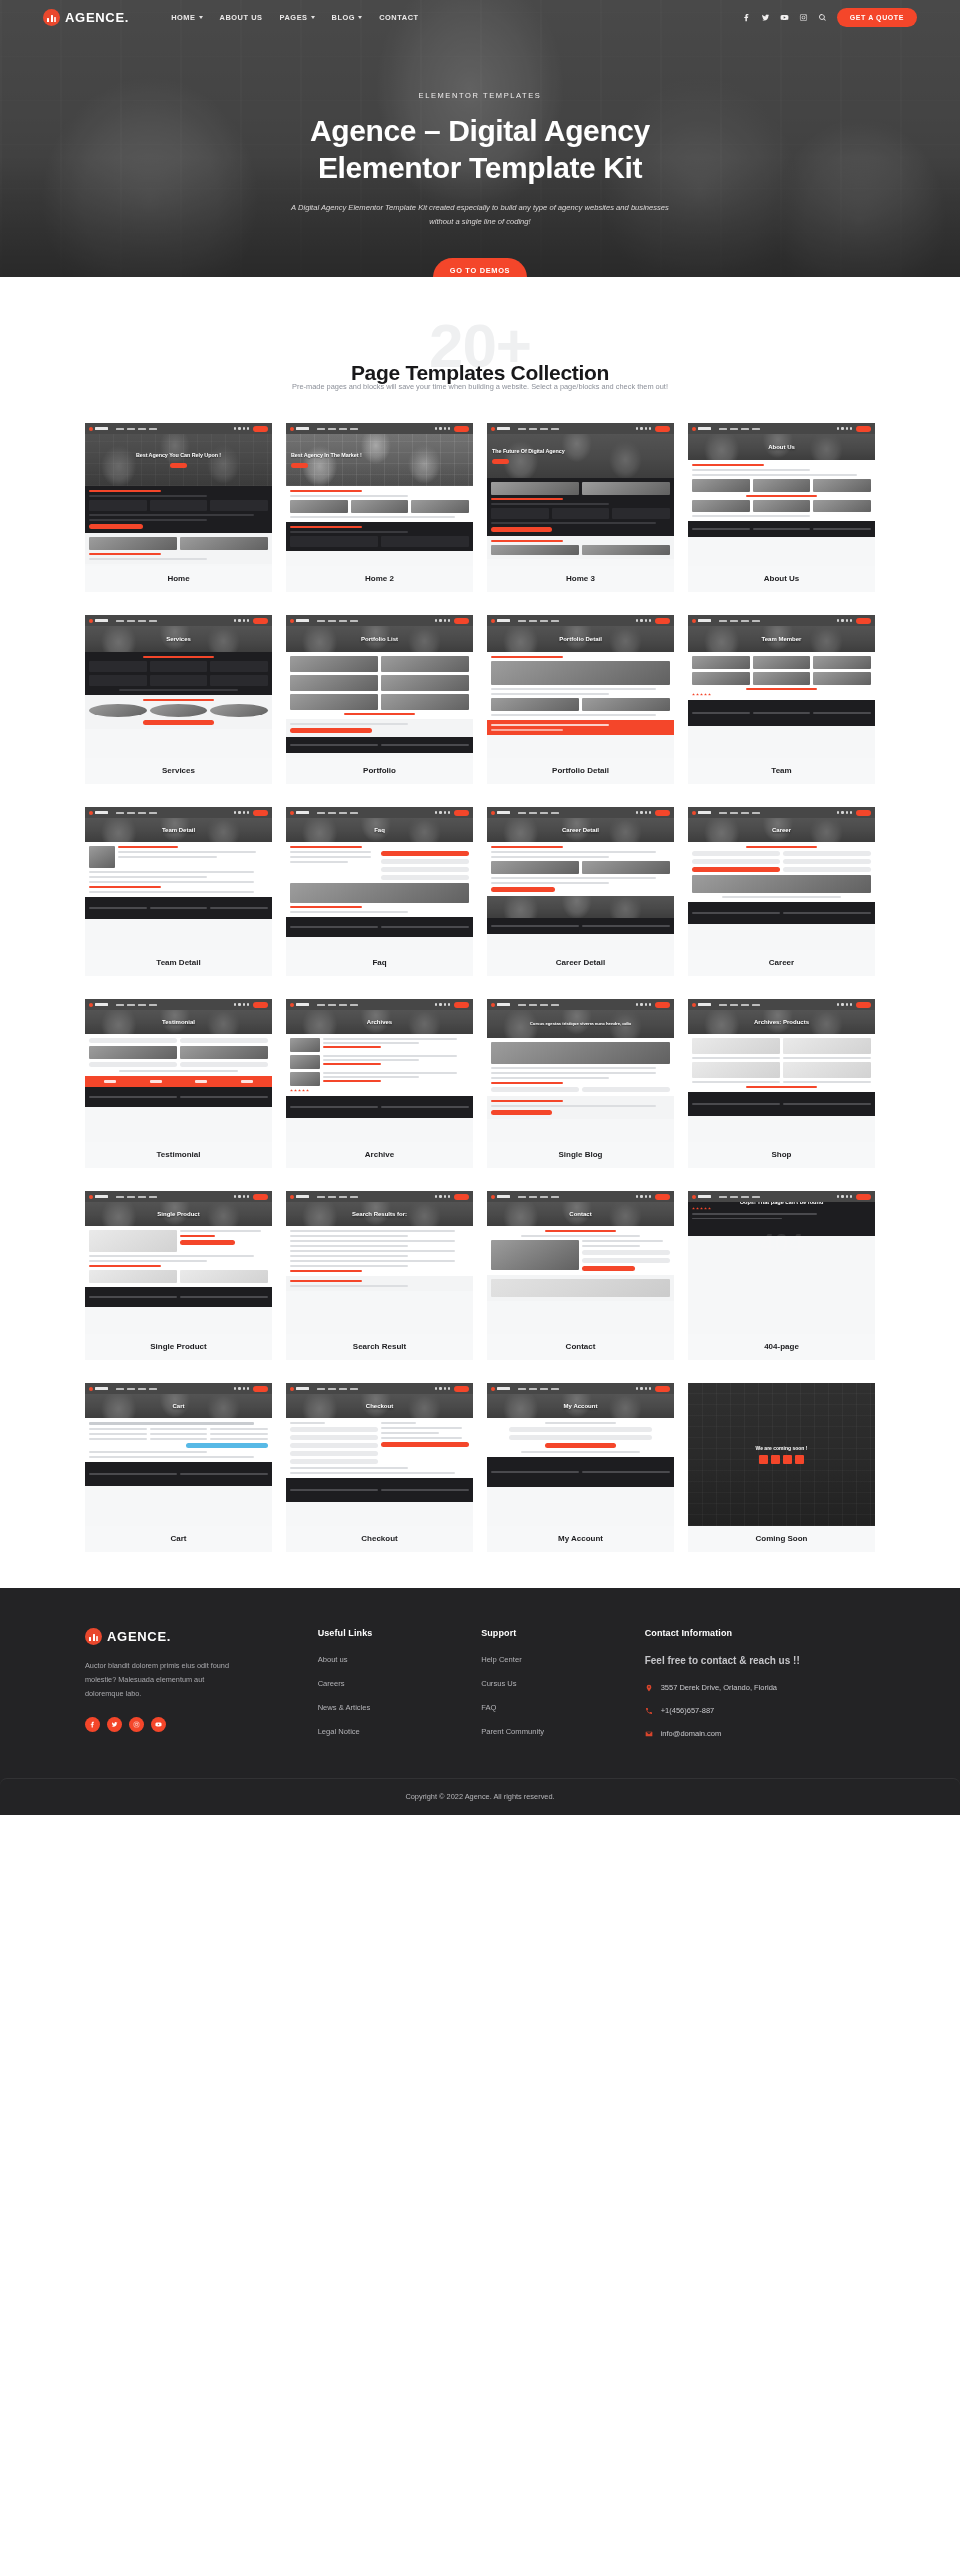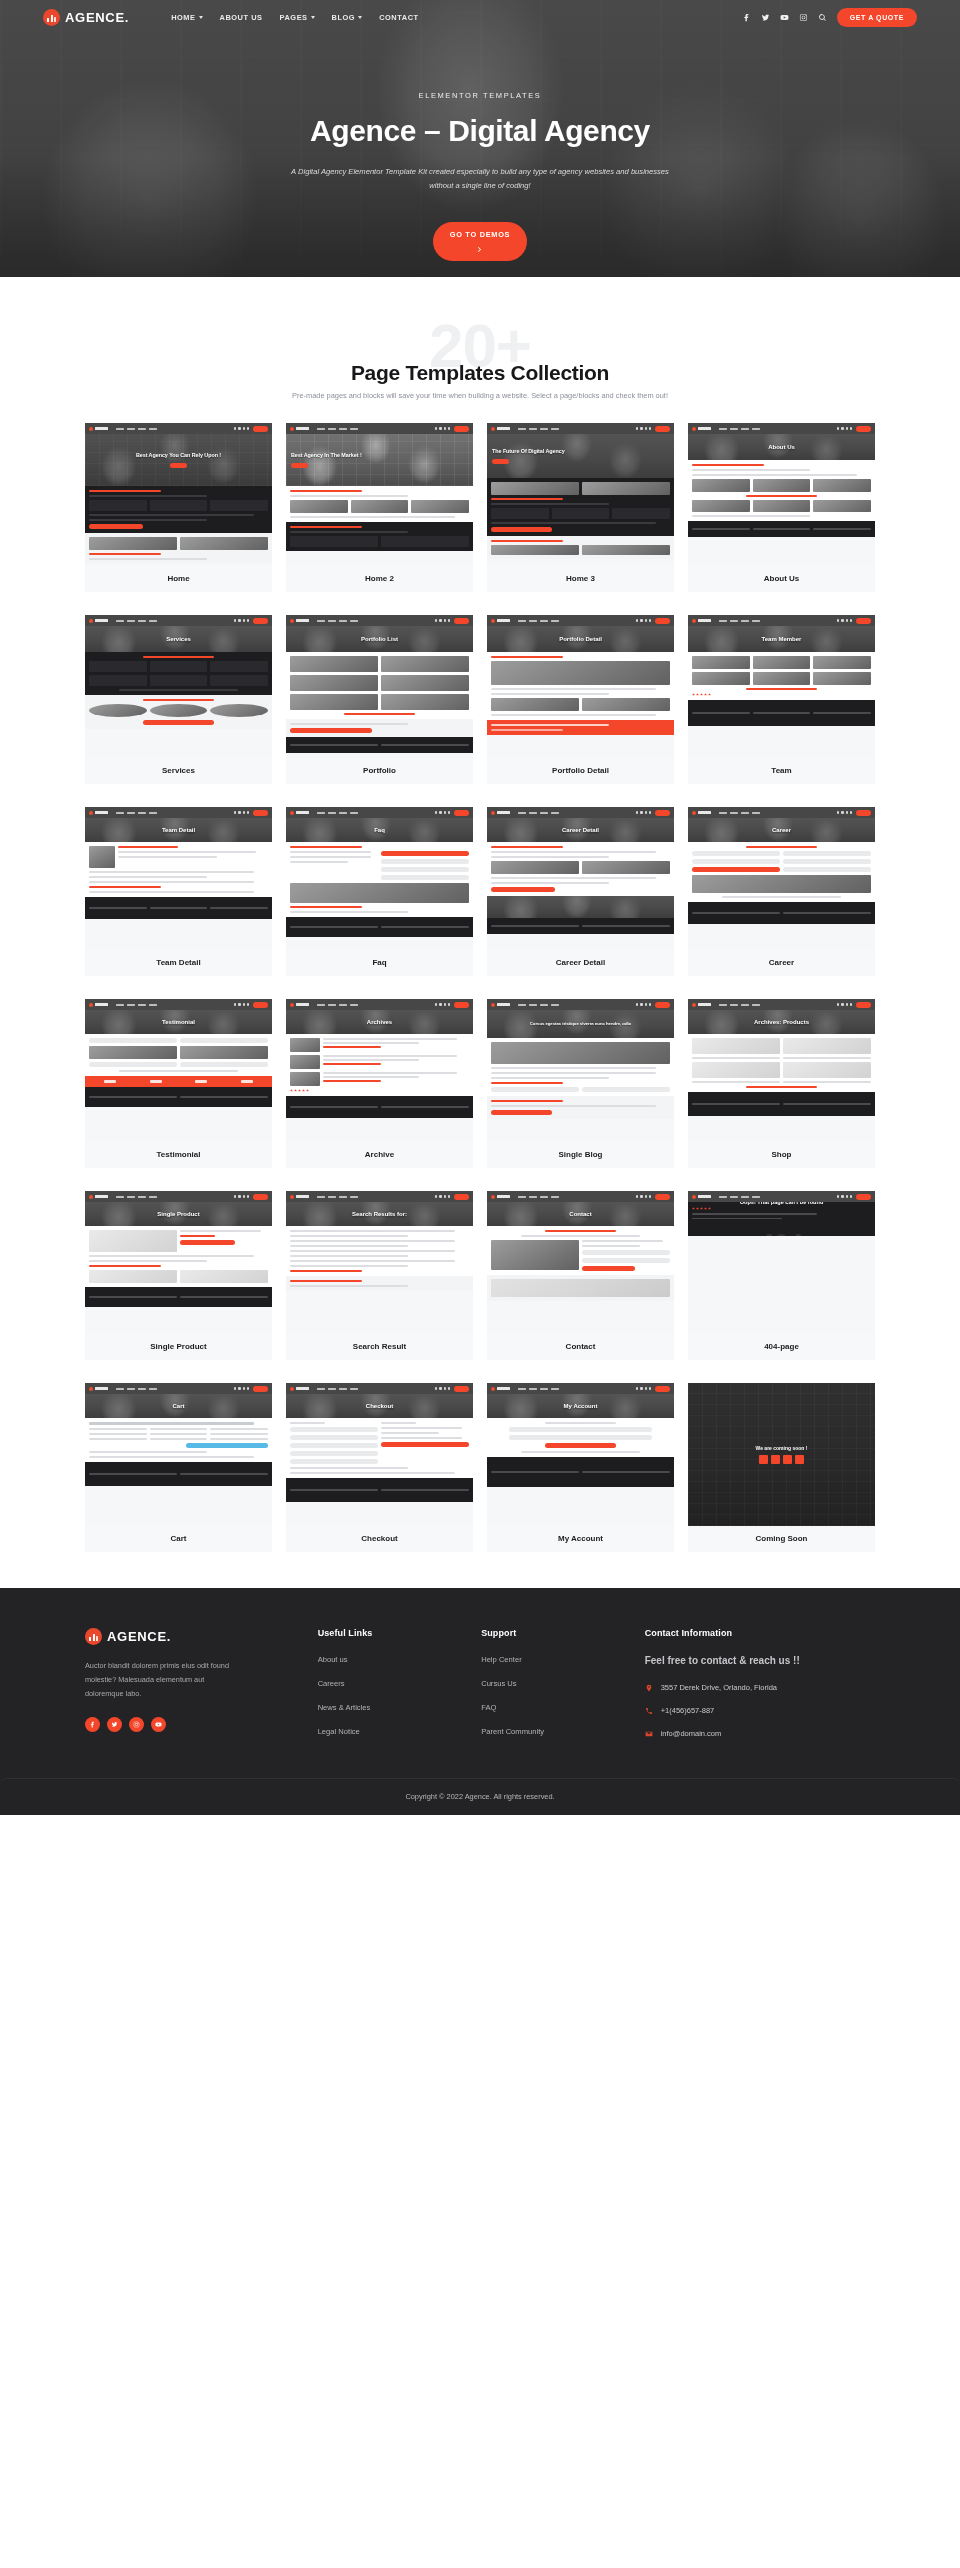--- a/index.html
+++ b/index.html
@@ -137,21 +137,21 @@
   .ghost-num {
     position: absolute; left: 0; right: 0; top: -4px;
     font-size: 62px; font-weight: 800; color: #eff0f1;
     letter-spacing: -1px; line-height: 1; user-select: none;
   }
   .coll-title {
     position: relative; top: 42px;
     font-size: 21px; font-weight: 800; color: #18181a; letter-spacing: -.3px;
   }
   .coll-sub {
-    position: relative; top: 48px;
+    position: relative; top: 39px;
     font-size: 7.4px; color: #8b8f98;
   }
 
   .grid {
     width: 790px; margin: 0 auto;
     display: grid; grid-template-columns: repeat(4, 1fr);
     column-gap: 14px; row-gap: 23px;
     padding-top: 8px;
   }
   .card { display: flex; flex-direction: column; }
@@ -358,20 +358,21 @@
         </div>
         <button class="quote-btn">GET A QUOTE</button>
       </div>
     </div>
   </nav>
 
   <div class="hero-body">
     <div class="hero-eyebrow">ELEMENTOR TEMPLATES</div>
     <h1 class="hero-title">
       <span>Agence – Digital Agency</span><br>
+      <span>Elementor Template Kit</span>
     </h1>
     <p class="hero-sub">A Digital Agency Elementor Template Kit created especially to build any type of  agency websites and businesses without a single line of coding!</p>
     <button class="demos-btn">
       <span>GO TO DEMOS</span>
       <svg viewBox="0 0 24 24">
           <path d="M8.6 3.4 17.2 12l-8.6 8.6-1.8-1.8L13.6 12 6.8 5.2z"></path>
         </svg>
     </button>
   </div>
 </section>

